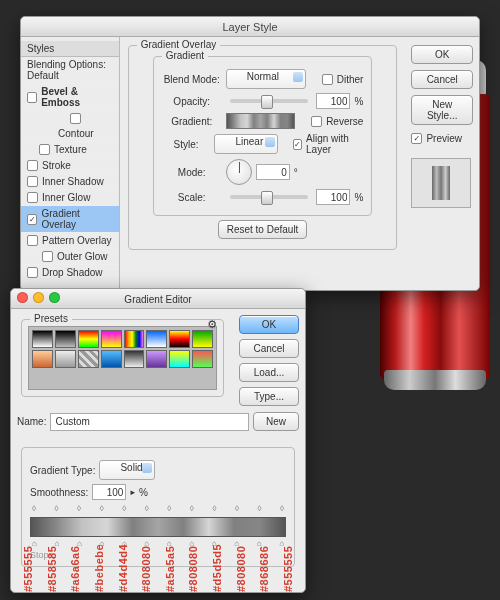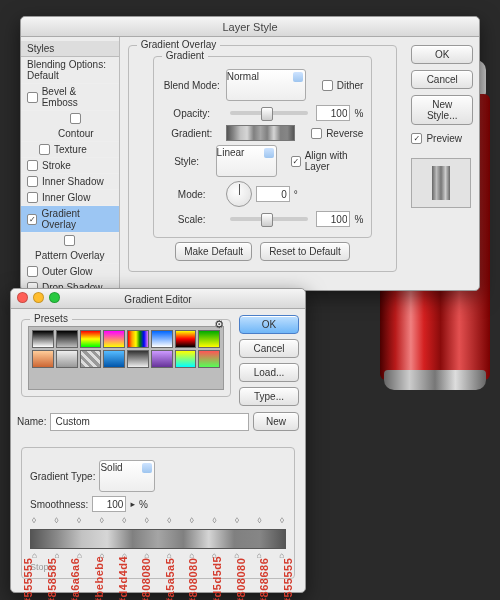--- a/index.html
+++ b/index.html
@@ -5,21 +5,21 @@
 *{box-sizing:border-box;margin:0;padding:0;font-family:"Lucida Grande",Arial,sans-serif;font-size:10px;color:#333}
 body{background:#2a2a2a;width:500px;height:600px;position:relative;overflow:hidden}
 .win{position:absolute;background:#ececec;border:1px solid #999;border-radius:5px;box-shadow:0 6px 20px rgba(0,0,0,.5)}
 .titlebar{height:20px;background:linear-gradient(#f5f5f5,#d8d8d8);border-bottom:1px solid #aaa;border-radius:5px 5px 0 0;text-align:center;line-height:20px;font-size:11px;color:#444}
 .tl{position:absolute;left:6px;top:3px;display:flex;gap:5px}
 .tl span{width:11px;height:11px;border-radius:50%;border:1px solid rgba(0,0,0,.2)}
 .btn{background:linear-gradient(#fdfdfd,#e3e3e3);border:1px solid #999;border-radius:4px;padding:3px 8px;font-size:10px;text-align:center;box-shadow:0 1px 0 #fff inset}
 .btn.pri{background:linear-gradient(#bfe0ff,#6fb6f7);border-color:#4a7ec8}
 .fieldlabel{text-align:center;font-size:10px;color:#333}
 .row{display:flex;align-items:center;gap:4px;margin:4px 0}
-.sel{background:linear-gradient(#fff,#eee);border:1px solid #aaa;border-radius:3px;height:32px;padding:0 14px 0 0;font-size:10px;line-height:14px;position:relative}
+.sel{background:linear-gradient(#fff,#eee);border:1px solid #aaa;border-radius:3px;height:20px;padding:0 14px 0 20px;font-size:10px;line-height:14px;position:relative}
 .sel:after{content:"";position:absolute;right:2px;top:2px;width:10px;height:10px;background:linear-gradient(#cde3ff,#9ec5ef);border-radius:2px}
 .num{width:34px;height:16px;border:1px solid #aaa;background:#fff;font-size:10px;padding:0 2px;text-align:right}
 .chk{width:11px;height:11px;border:1px solid #888;background:#fff;border-radius:2px;display:inline-flex;align-items:center;justify-content:center;font-size:8px;color:#333}
 .grp{border:1px solid #bbb;border-radius:4px;padding:8px 8px 6px;position:relative;margin:4px}
 .grp>.lgd{position:absolute;top:-7px;left:8px;background:#ececec;padding:0 4px;font-size:10px}
 
 #ls{left:20px;top:16px;width:460px;height:275px}
 #ls .body{display:flex;height:255px}
 #ls .styles{width:112px;border-right:1px solid #bbb;padding:4px 0}
 #ls .styles .hd{background:#ddd;padding:2px 6px;font-size:10px;border-bottom:1px solid #bbb}
@@ -27,21 +27,21 @@
 #ls .styles .bo.sel2{background:#9cc6f3}
 #ls .mid{flex:1;padding:4px}
 #ls .right{width:82px;padding:8px 6px;display:flex;flex-direction:column;gap:6px;align-items:stretch}
 .gswatch{height:16px;border:1px solid #777;background:linear-gradient(90deg,#555,#888,#c2c2c2,#d6d6d6,#808080,#a5a5a5,#808080,#d5d5d5,#808080,#868686,#555);flex:1}
 .pv{width:60px;height:50px;background:#e3e3e3;border:1px solid #aaa;margin-top:4px;display:flex;align-items:center;justify-content:center}
 .pv .bar{width:18px;height:34px;background:linear-gradient(90deg,#666,#bbb,#777,#ccc,#666)}
 
 #ge{left:10px;top:288px;width:296px;height:305px}
 #ge .tl .c1{background:#ff5f57}#ge .tl .c2{background:#ffbd2e}#ge .tl .c3{background:#28c940}
 #ge .body{padding:6px;position:relative;height:285px}
-#ge .pres{display:flex;gap:4px}
+#ge .pres{display:flex;gap:11px}
 #ge .presL{flex:1}
 #ge .presR{width:60px;display:flex;flex-direction:column;gap:5px}
 .presGrid{height:64px;background:#bdbdbd;border:1px solid #999;padding:3px;display:grid;grid-template-columns:repeat(8,1fr);grid-auto-rows:18px;gap:2px;overflow:hidden}
 .presGrid div{border:1px solid #666}
 .namebox{flex:1;height:18px;border:1px solid #aaa;background:#fff;padding:0 4px;font-size:10px}
 .bar2{height:20px;border:1px solid #555;background:linear-gradient(90deg,#555,#888,#c2c2c2,#d6d6d6,#808080,#a5a5a5,#808080,#d5d5d5,#808080,#868686,#555);margin:4px 0 2px}
 .stoprow{display:flex;justify-content:space-between;padding:0 2px}
 .stoprow span{font-size:8px;color:#777}
 .hexrow{display:flex;justify-content:space-between;margin-top:8px;gap:0}
 .hexrow span{font-size:11px;font-weight:bold;transform:rotate(-90deg);transform-origin:center;letter-spacing:.5px;width:22px;text-align:center}
@@ -64,21 +64,21 @@
   <div class="bot"></div>
 </div>
 
 <div id="ls" class="win">
   <div class="titlebar">Layer Style</div>
   <div class="body">
     <div class="styles">
       <div class="hd">Styles</div>
       <div class="bo">Blending Options: Default</div>
       <div id="fxlist">
-          <div class="bo" style="">
+          <div class="bo" style=" font-weight: bold;">
             <span class="chk"></span>
             <span>Bevel &amp; Emboss</span>
           </div>
           <div class="bo" style="padding-left: 18px; flex-direction: column;">
             <span class="chk"></span>
             <span>Contour</span>
           </div>
           <div class="bo" style="padding-left: 18px;">
             <span class="chk"></span>
             <span>Texture</span>
@@ -92,25 +92,25 @@
             <span>Inner Shadow</span>
           </div>
           <div class="bo" style="padding-left: 6px;">
             <span class="chk"></span>
             <span>Inner Glow</span>
           </div>
           <div class="bo sel2" style="padding-left: 6px;">
             <span class="chk">✓</span>
             <span>Gradient Overlay</span>
           </div>
-          <div class="bo" style="padding-left: 6px; flex-direction: column;">
+          <div class="bo" style="padding-left: 6px;">
             <span class="chk"></span>
             <span>Pattern Overlay</span>
           </div>
-          <div class="bo" style="padding-left: 6px; align-items: flex-end;">
+          <div class="bo" style="padding-left: 21px; align-items: flex-end;">
             <span class="chk"></span>
             <span>Outer Glow</span>
           </div>
           <div class="bo" style="padding-left: 6px;">
             <span class="chk"></span>
             <span>Drop Shadow</span>
           </div>
         </div>
     </div>
     <div class="mid">
@@ -152,21 +152,20 @@
               <span>°</span>
             </div>
           <div class="row">
               <div class="fieldlabel" style="width:60px">Scale:</div>
               <div class="slider"></div>
               <input class="num" value="100" style="">
               <span>%</span>
             </div>
         </div>
         <div class="row" style="justify-content:center;gap:8px">
-          <div class="btn">Make Default</div>
           <div class="btn">Reset to Default</div>
         </div>
       </div>
     </div>
     <div class="right">
       <div class="btn">OK</div>
       <div class="btn">Cancel</div>
       <div class="btn">New Style...</div>
       <div class="row" style="margin-top:2px">
           <span class="chk">✓</span>

